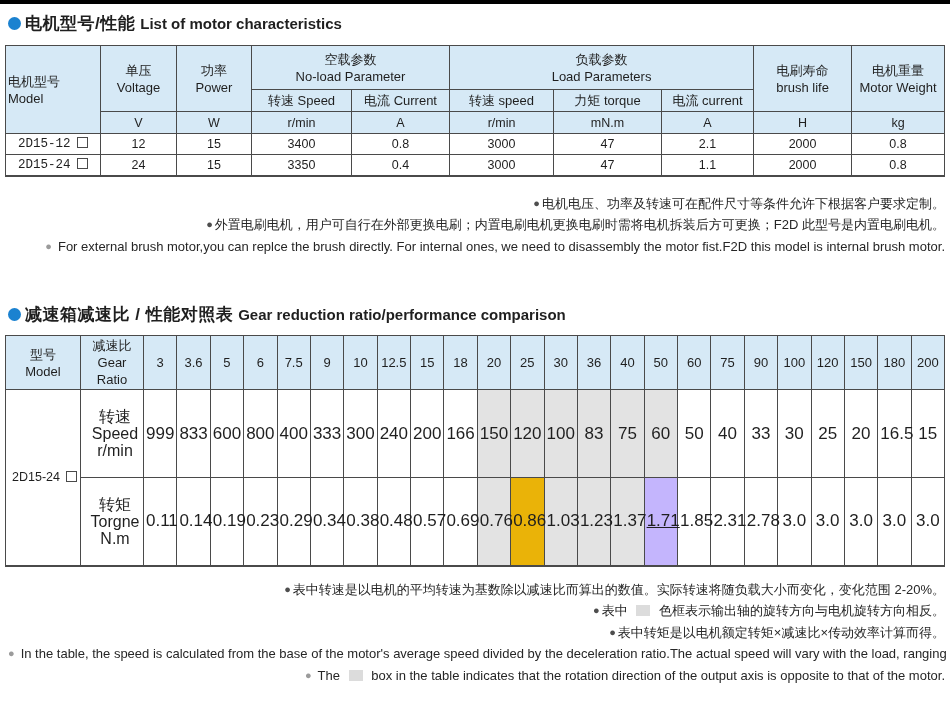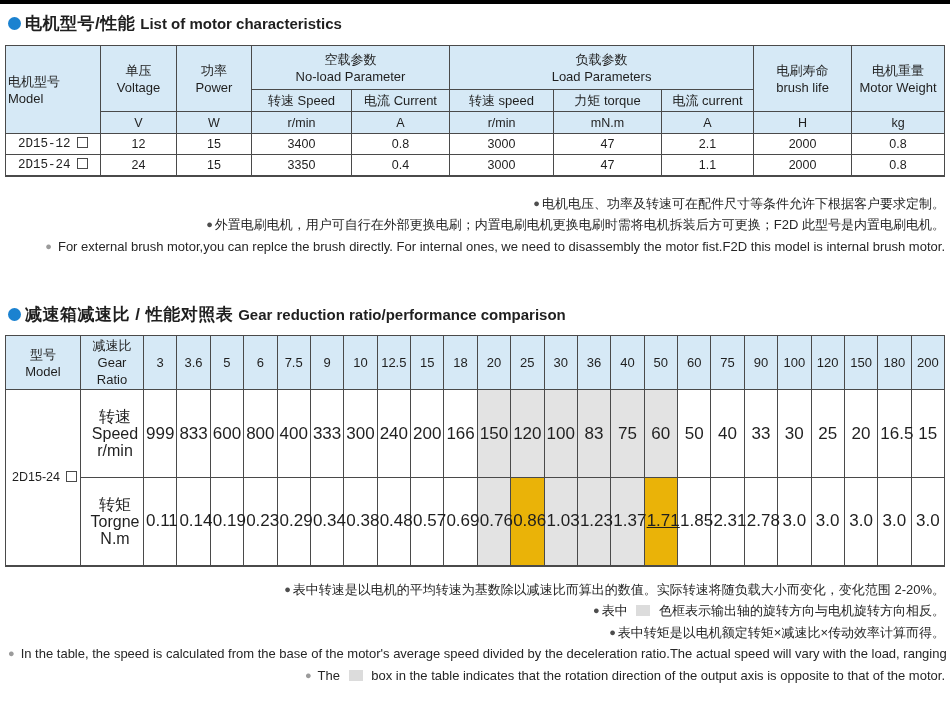--- a/index.html
+++ b/index.html
@@ -265,21 +265,21 @@
           <td class="gval" data-name="gear-value-cell">0.34</td>
           <td class="gval" data-name="gear-value-cell">0.38</td>
           <td class="gval" data-name="gear-value-cell">0.48</td>
           <td class="gval" data-name="gear-value-cell">0.57</td>
           <td class="gval" data-name="gear-value-cell">0.69</td>
           <td class="gval" data-name="gear-value-cell" style="background: rgb(227, 227, 227);">0.76</td>
           <td class="gval" data-name="gear-value-cell" style="background: #eab308;">0.86</td>
           <td class="gval" data-name="gear-value-cell" style="background: rgb(227, 227, 227);">1.03</td>
           <td class="gval" data-name="gear-value-cell" style="background: rgb(227, 227, 227);">1.23</td>
           <td class="gval" data-name="gear-value-cell" style="background: rgb(227, 227, 227);">1.37</td>
-          <td class="gval" data-name="gear-value-cell" style="background: #eab308; text-decoration: underline;">1.71</td>
+          <td class="gval" data-name="gear-value-cell" style="background: #c4b5fd; text-decoration: underline;">1.71</td>
           <td class="gval" data-name="gear-value-cell">1.85</td>
           <td class="gval" data-name="gear-value-cell">2.31</td>
           <td class="gval" data-name="gear-value-cell">2.78</td>
           <td class="gval" data-name="gear-value-cell">3.0</td>
           <td class="gval" data-name="gear-value-cell">3.0</td>
           <td class="gval" data-name="gear-value-cell">3.0</td>
           <td class="gval" data-name="gear-value-cell">3.0</td>
           <td class="gval" data-name="gear-value-cell">3.0</td>
         </tr>
     </tbody>

